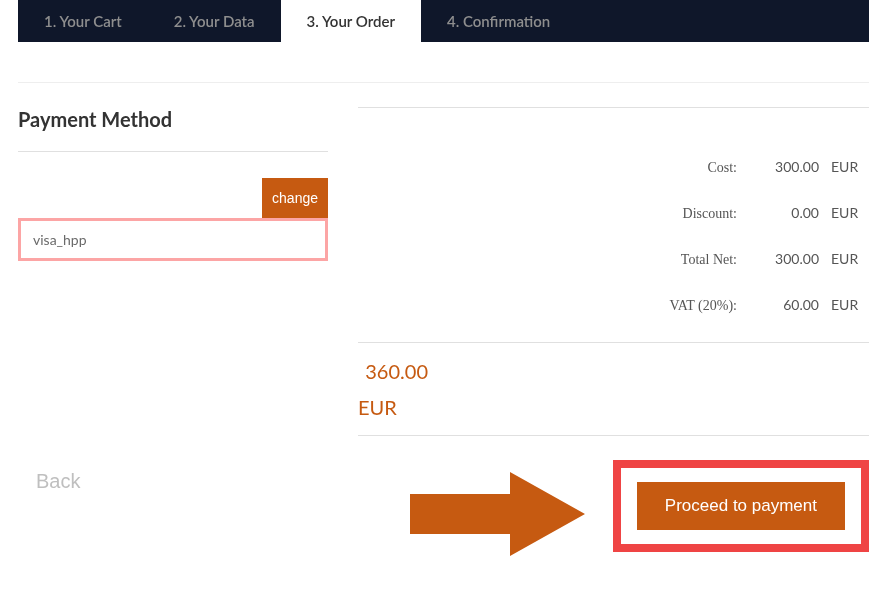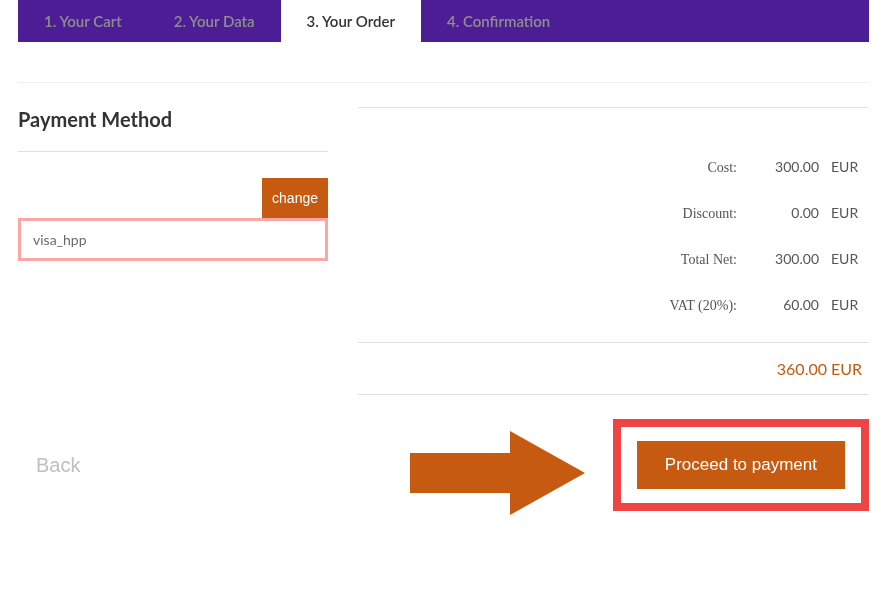--- a/index.html
+++ b/index.html
@@ -8,21 +8,21 @@
       padding: 0;
     }
     body {
       font-family: 'Segoe UI', 'Lato', -apple-system, sans-serif;
       color: #3a3a3a;
       background: #fff;
       width: 887px;
     }
     .tabs {
       display: flex;
-      background: #4c1d95;
+      background: #0f172a;
       margin: 0 18px;
     }
     .tab {
       padding: 12px 26px;
       color: #8e8e8e;
       font-size: 15px;
       font-weight: 600;
       cursor: pointer;
     }
     .tab.active {
@@ -103,42 +103,43 @@
     }
     hr.sum-divider {
       border: none;
       border-top: 1px solid #e0e0e0;
       margin: 14px 0 16px 0;
     }
     .total-row {
       display: flex;
       justify-content: flex-end;
       align-items: baseline;
-      gap: 4px;
+      gap: 12px;
       color: #c65a11;
-      font-size: 16px;
+      font-size: 20px;
       margin-bottom: 16px;
+      flex-direction: column;
     }
     .total-row .value {
       width: 70px;
       text-align: right;
     }
     .total-row .currency {
       width: 38px;
       text-align: left;
     }
     hr.below-total {
       border: none;
       border-top: 1px solid #e0e0e0;
       margin-bottom: 20px;
     }
     .footer {
       display: flex;
       justify-content: space-between;
-      align-items: center;
+      align-items: flex-start;
       padding: 4px 18px 20px 18px;
       position: relative;
     }
     .back-btn {
       color: #bfbfbf;
       font-size: 20px;
       font-weight: 400;
       background: none;
       border: none;
       cursor: pointer;

